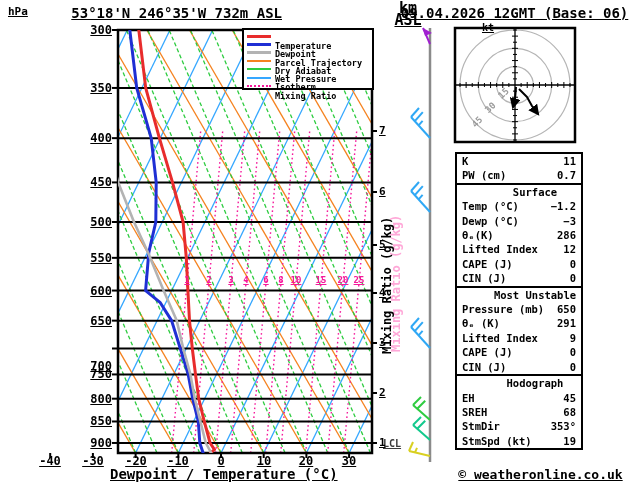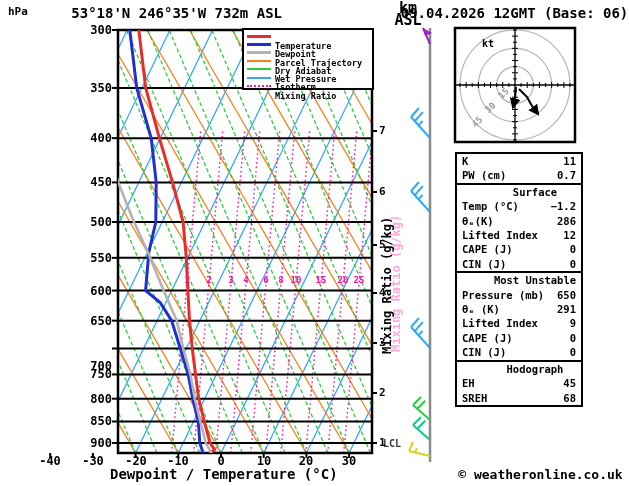--- a/index.html
+++ b/index.html
@@ -1,33 +1,33 @@
 <!DOCTYPE html>
 <html><head>
 <meta charset="utf-8">
 <style>
   html,body{margin:0;padding:0;background:#fff;}
   #app{position:relative;width:629px;height:486px;background:#fff;overflow:hidden;
        font-family:"DejaVu Sans Mono","Liberation Mono",monospace;font-weight:bold;color:#000;}
   #chart-svg{position:absolute;left:0;top:0;z-index:1;}
-  .lbl{position:absolute;z-index:2;white-space:nowrap;}
+  .lbl{position:absolute;z-index:2;white-space:nowrap;text-decoration:underline;}
   .hpa-unit{left:8px;top:5px;font-size:11px;}
   .main-title{left:52px;top:5px;width:230px;text-align:right;font-size:14px;letter-spacing:0;}
   .km-unit{left:388px;top:2px;width:40px;text-align:center;font-size:15px;line-height:12px;}
   .date-title{left:400px;top:5px;width:229px;text-align:center;font-size:14px;}
   .xaxis-label{left:110px;top:466px;width:221px;text-align:center;font-size:14px;}
   .footer{left:452px;top:467px;width:177px;text-align:center;font-size:13px;}
   .p-lbl{width:42px;text-align:right;font-size:12px;line-height:12px;}
   .t-lbl{width:34px;text-align:center;font-size:12px;line-height:12px;}
   .km-lbl{width:16px;text-align:left;font-size:11px;line-height:12px;}
   .mx-lbl{width:18px;text-align:center;font-size:9px;line-height:9px;color:#f5189b;}
   .lcl{left:383px;top:438px;font-size:10px;color:#3c3c3c;}
   .vlabel{position:absolute;z-index:2;white-space:nowrap;transform:rotate(-90deg);transform-origin:left top;font-size:12px;}
   .vlabel.pink{color:#ffa8d8;z-index:1;}
-  .hodo-kt{left:459px;top:38px;font-size:10px;padding-left:23px;}
+  .hodo-kt{left:459px;top:22px;font-size:10px;padding-left:23px;}
   #legend{position:absolute;left:242px;top:28px;width:132px;height:62px;z-index:3;
           background:#fff;border:2px solid #000;box-sizing:border-box;padding:2px 2px 1px 3px;}
   .leg-row{display:flex;align-items:center;height:8.3px;}
   .leg-swatch{width:24px;margin-right:4px;flex:none;}
   .leg-label{font-size:8.5px;line-height:8.3px;margin-top:20px;}
   #panels{position:absolute;left:455px;top:152px;width:128px;z-index:3;}
   .panel{border:2px solid #000;background:#fff;box-sizing:border-box;}
   .panel + .panel{margin-top:-2px;}
   .ptitle{text-align:center;font-size:10.5px;line-height:14.4px;margin-left:32px;}
   .trow{display:flex;justify-content:space-between;padding:0 5px;font-size:10.5px;line-height:14.4px;}
@@ -302,20 +302,24 @@
           <span>0.7</span>
         </div>
       </div>
       <div class="panel">
         <div class="ptitle">Surface</div>
         <div class="trow">
           <span>Temp (°C)</span>
           <span>−1.2</span>
         </div>
         <div class="trow">
+          <span>Dewp (°C)</span>
+          <span>−3</span>
+        </div>
+        <div class="trow">
           <span>θₑ(K)</span>
           <span>286</span>
         </div>
         <div class="trow">
           <span>Lifted Index</span>
           <span>12</span>
         </div>
         <div class="trow">
           <span>CAPE (J)</span>
           <span>0</span>
@@ -350,20 +354,28 @@
       </div>
       <div class="panel">
         <div class="ptitle">Hodograph</div>
         <div class="trow">
           <span>EH</span>
           <span>45</span>
         </div>
         <div class="trow">
           <span>SREH</span>
           <span>68</span>
+        </div>
+        <div class="trow">
+          <span>StmDir</span>
+          <span>353°</span>
+        </div>
+        <div class="trow">
+          <span>StmSpd (kt)</span>
+          <span>19</span>
         </div>
       </div>
     </div>
   <div id="gen-labels">
       <div class="lbl p-lbl" style="left:70px;top:24px;">300</div>
       <div class="lbl p-lbl" style="left:70px;top:82px;">350</div>
       <div class="lbl p-lbl" style="left:70px;top:132px;">400</div>
       <div class="lbl p-lbl" style="left:70px;top:176px;">450</div>
       <div class="lbl p-lbl" style="left:70px;top:216px;">500</div>
       <div class="lbl p-lbl" style="left:70px;top:252px;">550</div>

